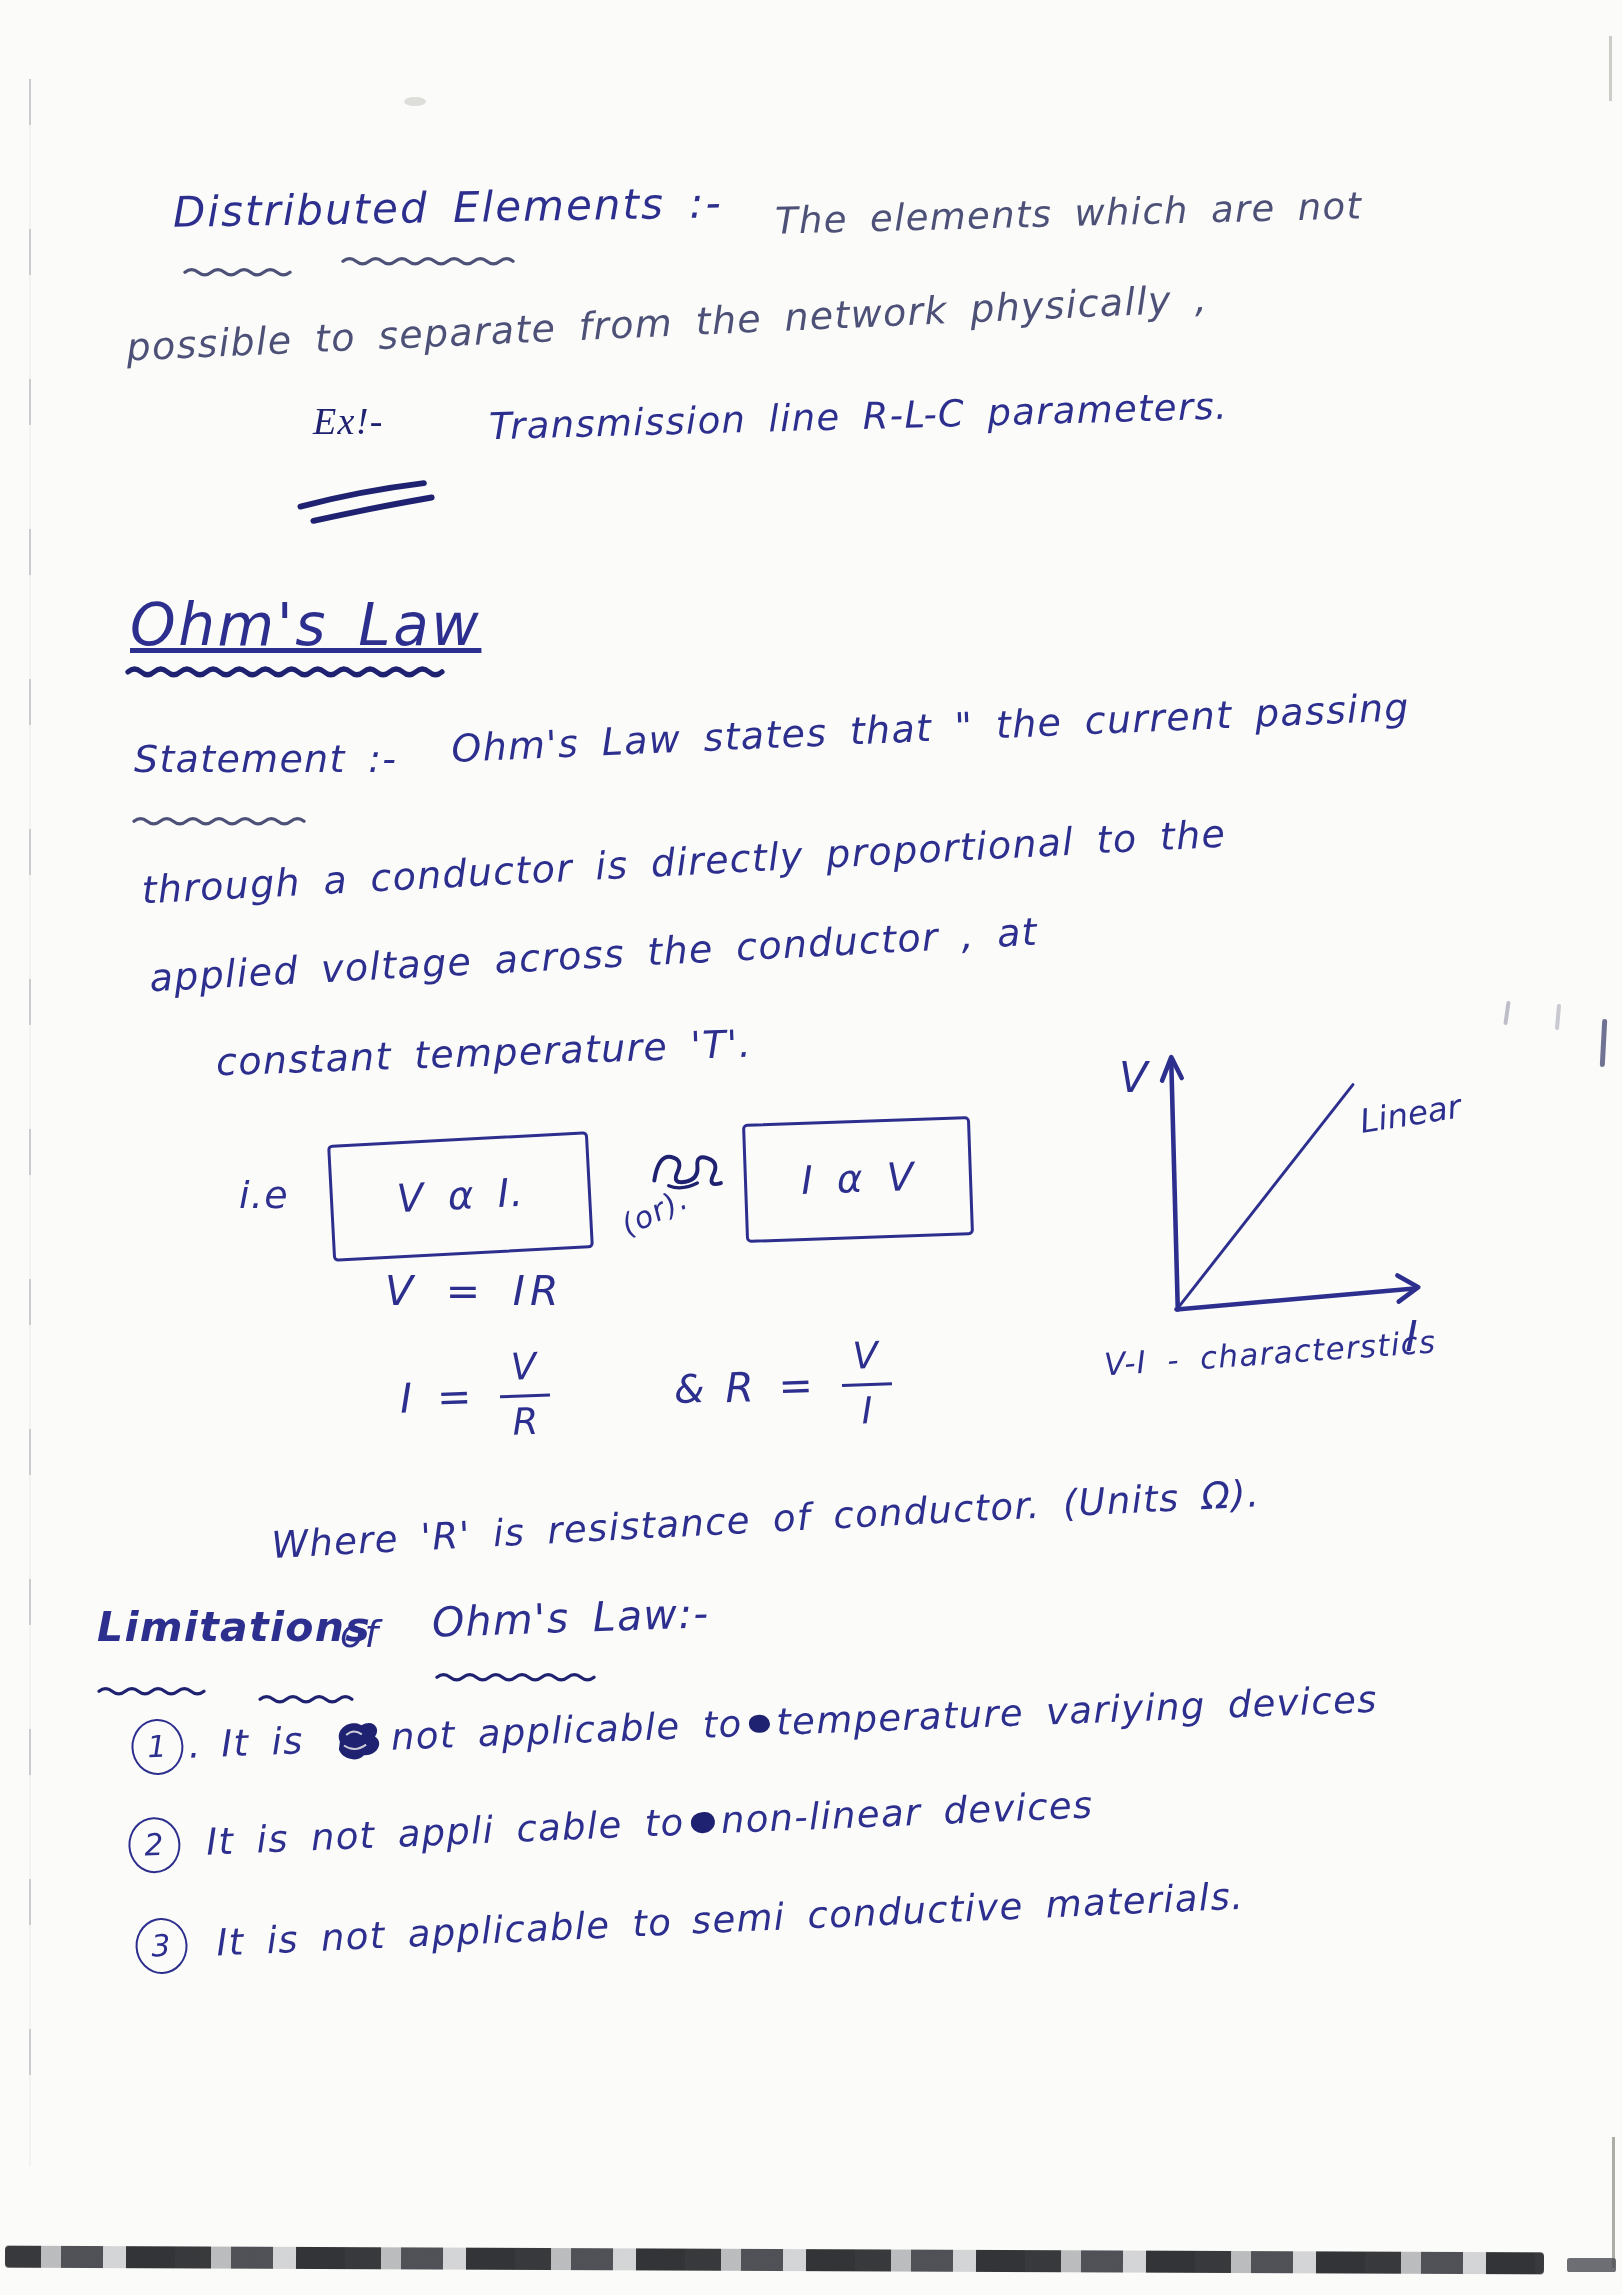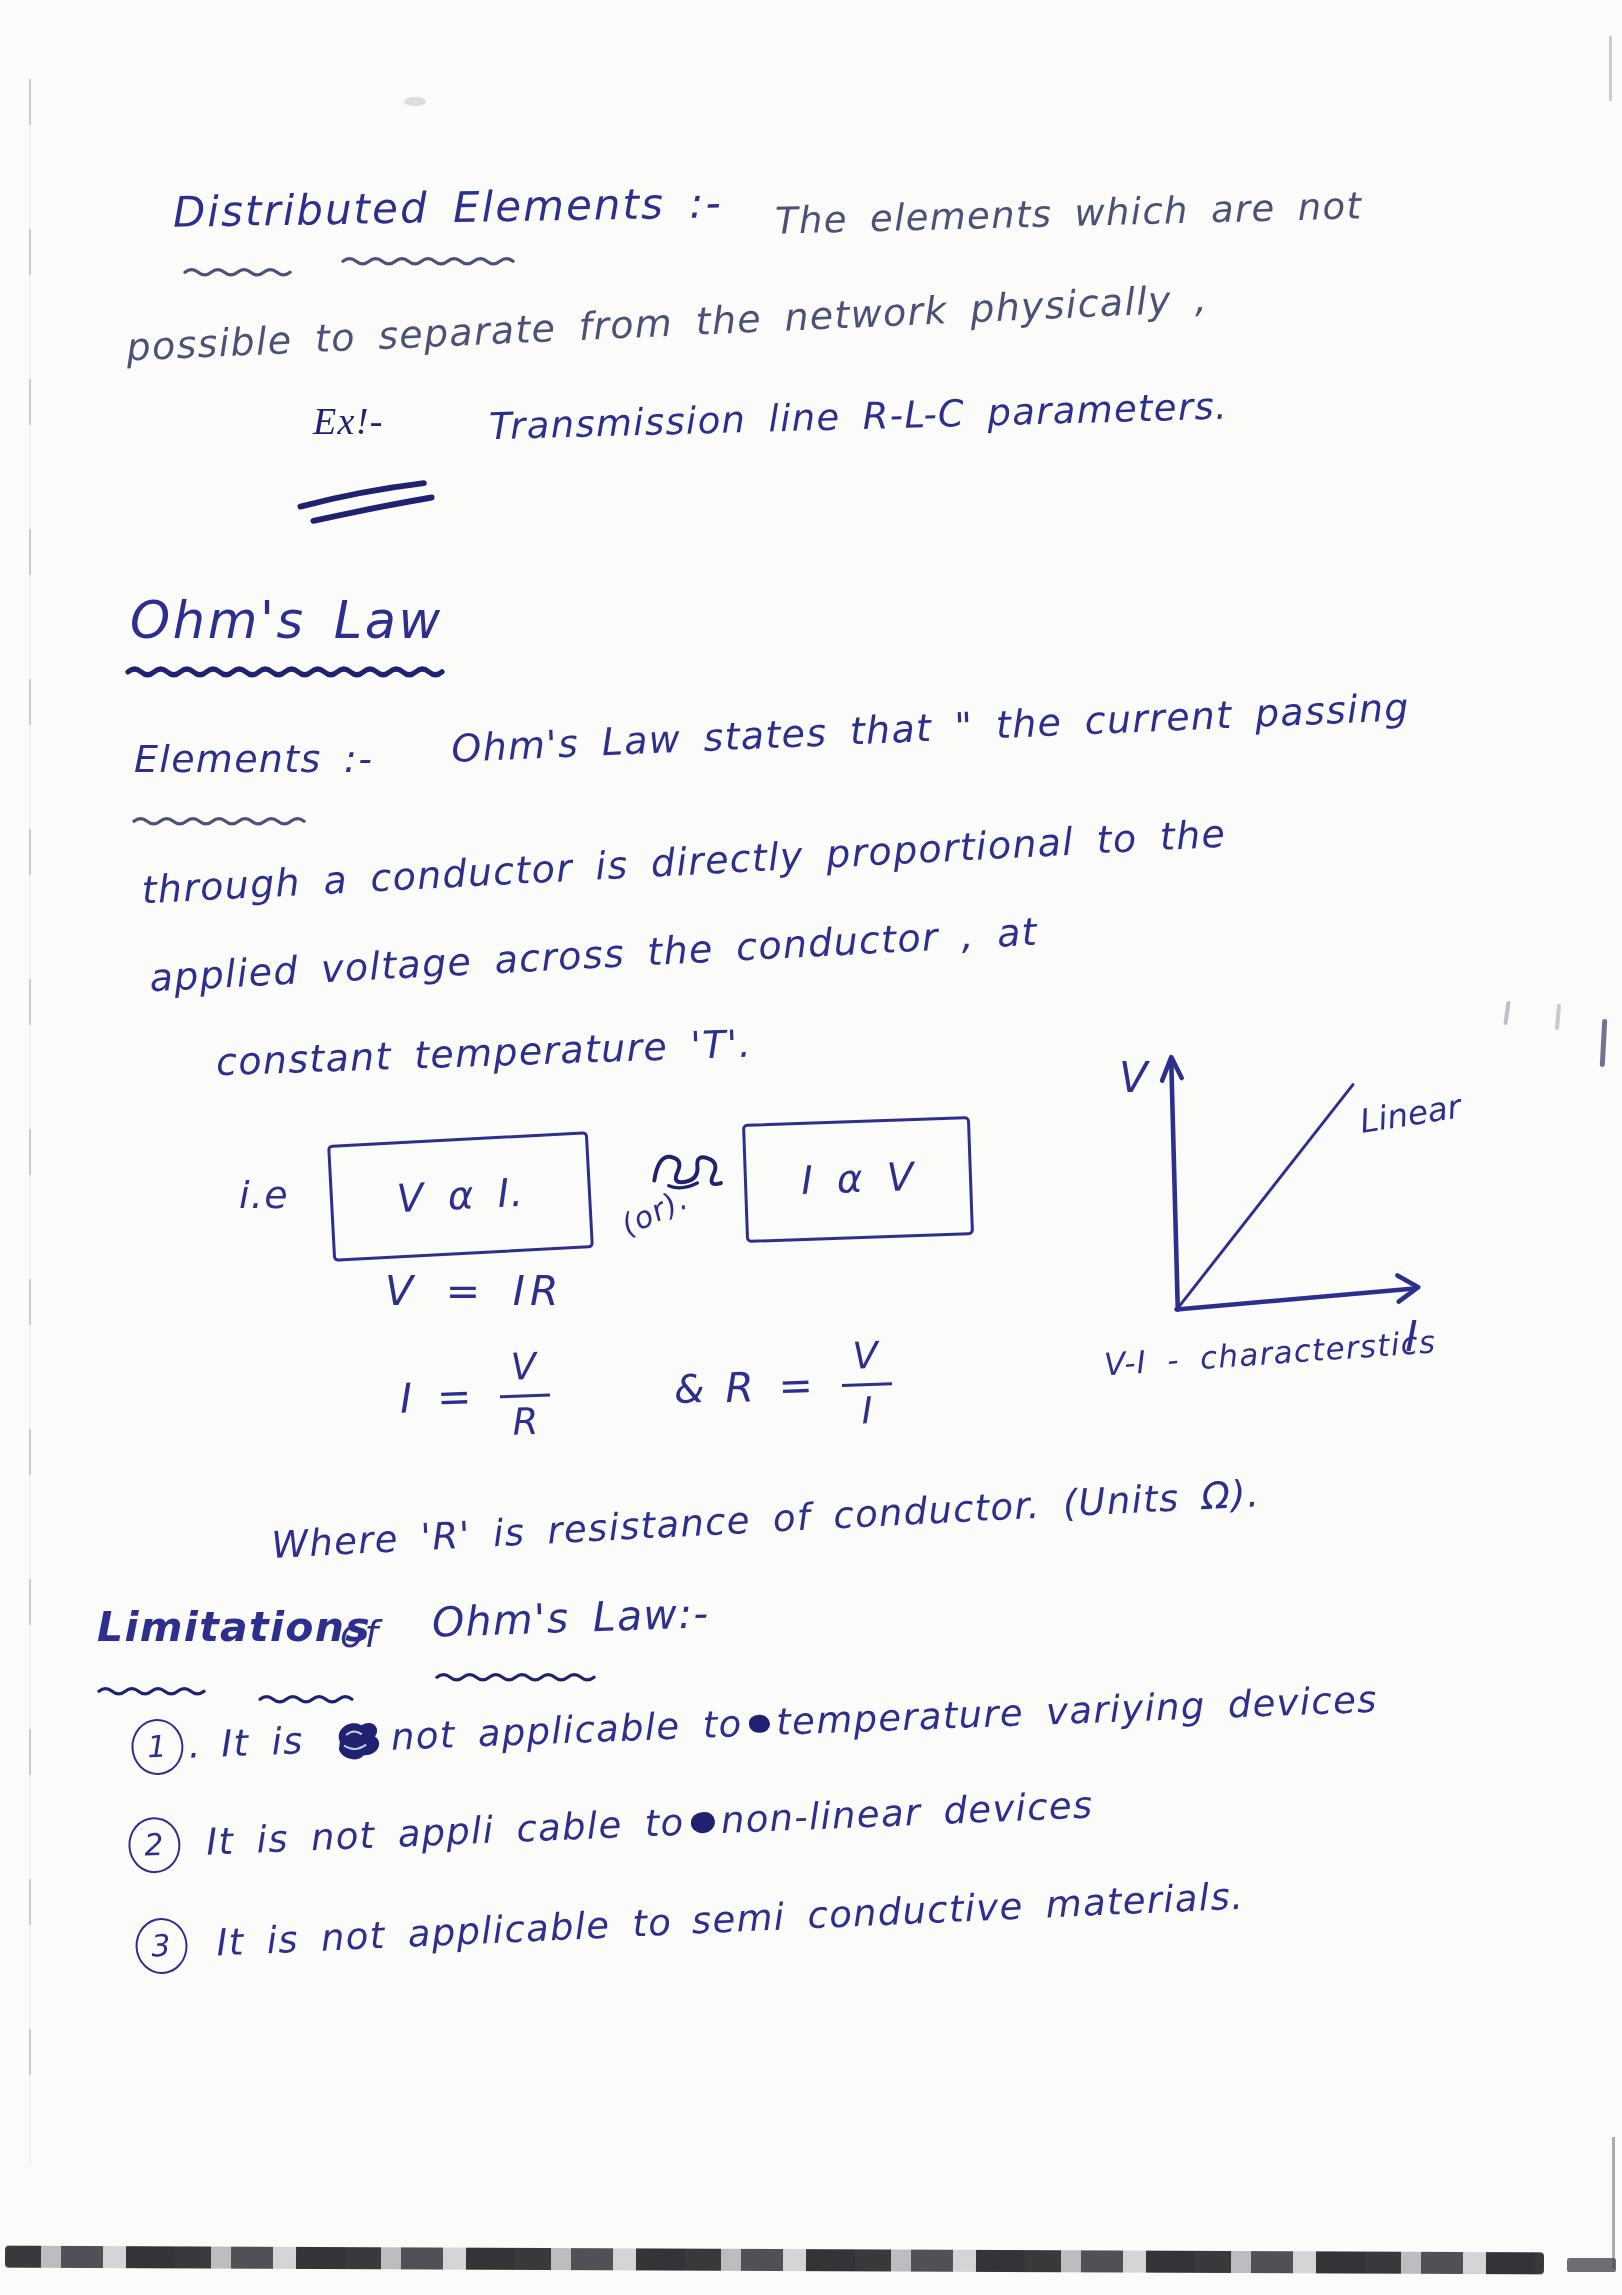--- a/index.html
+++ b/index.html
@@ -17,21 +17,21 @@
     color:var(--ink-blue,#2d2f8e);
     letter-spacing:1.3px;
     word-spacing:9.2px;
     white-space:nowrap;
     line-height:1.15;
   }
   .t46{font-size:30px}.t48{font-size:31px}
   .t56{font-size:37px}.t57{font-size:37px}.t58{font-size:38px}
   .t60{font-size:39px}.t62{font-size:41px}
   .head1{font-size:42px;letter-spacing:2px;}
-  .head2{font-size:51px;letter-spacing:2.6px;}
+  .head2{font-size:58px;letter-spacing:2.6px;text-decoration:underline;}
   .slate{color:var(--ink-slate,#4e5177);}
   .dark{color:var(--ink-dark,#1f2270);}
   .wavy{overflow:visible;}
   .box{
     border:3.9px solid var(--ink-blue,#2d2f8e);
     border-radius:5.2px;
     display:flex;align-items:center;justify-content:center;
   }
   .frac{display:inline-block;text-align:center;vertical-align:middle;margin:0 7.9px;}
   .frac .num{display:block;padding:0 11.8px 5.2px;border-bottom:3.9px solid var(--ink-blue,#2d2f8e);}
@@ -103,21 +103,21 @@
     </svg>
     <div class="abs hw t56" style="left:489px;top:396px;transform:rotate(-1.6deg);">Transmission line R-L-C parameters.</div>
   </section>
 
   <section>
     <div class="abs hw head2" style="left:130px;top:592px;">Ohm's Law</div>
     <svg class="abs wavy" style="left:128px;top:666px;" width="314" height="11.8" viewBox="0 0 480 18">
       <path d="M0 9 Q10 0 20 9 T40 9 T60 9 T80 9 T100 9 T120 9 T140 9 T160 9 T180 9 T200 9 T220 9 T240 9 T260 9 T280 9 T300 9 T320 9 T340 9 T360 9 T380 9 T400 9 T420 9 T440 9 T460 9 T480 9" fill="none" style="stroke:var(--ink-dark)" stroke-width="8" stroke-linecap="round"></path>
     </svg>
 
-    <div class="abs hw t58" style="left:134px;top:738px;">Elements :-</div>
+    <div class="abs hw t58" style="left:134px;top:738px;">Statement :-</div>
     <svg class="abs wavy" style="left:134px;top:816px;" width="170" height="10.5" viewBox="0 0 260 16">
       <path d="M0 8 Q10 0 20 8 T40 8 T60 8 T80 8 T100 8 T120 8 T140 8 T160 8 T180 8 T200 8 T220 8 T240 8 T260 8" fill="none" style="stroke:var(--ink-slate)" stroke-width="5" stroke-linecap="round"></path>
     </svg>
     <div class="abs hw t58" style="left:451px;top:707px;transform:rotate(-2.5deg);">Ohm's Law states that " the current passing</div>
     <div class="abs hw t58" style="left:141px;top:841px;transform:rotate(-3deg);">through a conductor is directly proportional to the</div>
     <div class="abs hw t58" style="left:149px;top:934px;transform:rotate(-3deg);">applied voltage across the conductor , at</div>
     <div class="abs hw t58" style="left:216px;top:1032px;transform:rotate(-2deg);">constant temperature 'T'.</div>
 
     <div class="abs hw t58" style="left:191px;top:1174px;margin-left:48px;">i.e</div>
     <div class="abs box" style="left:330px;top:1138px;width:255px;height:111px;transform:rotate(-3deg);">

